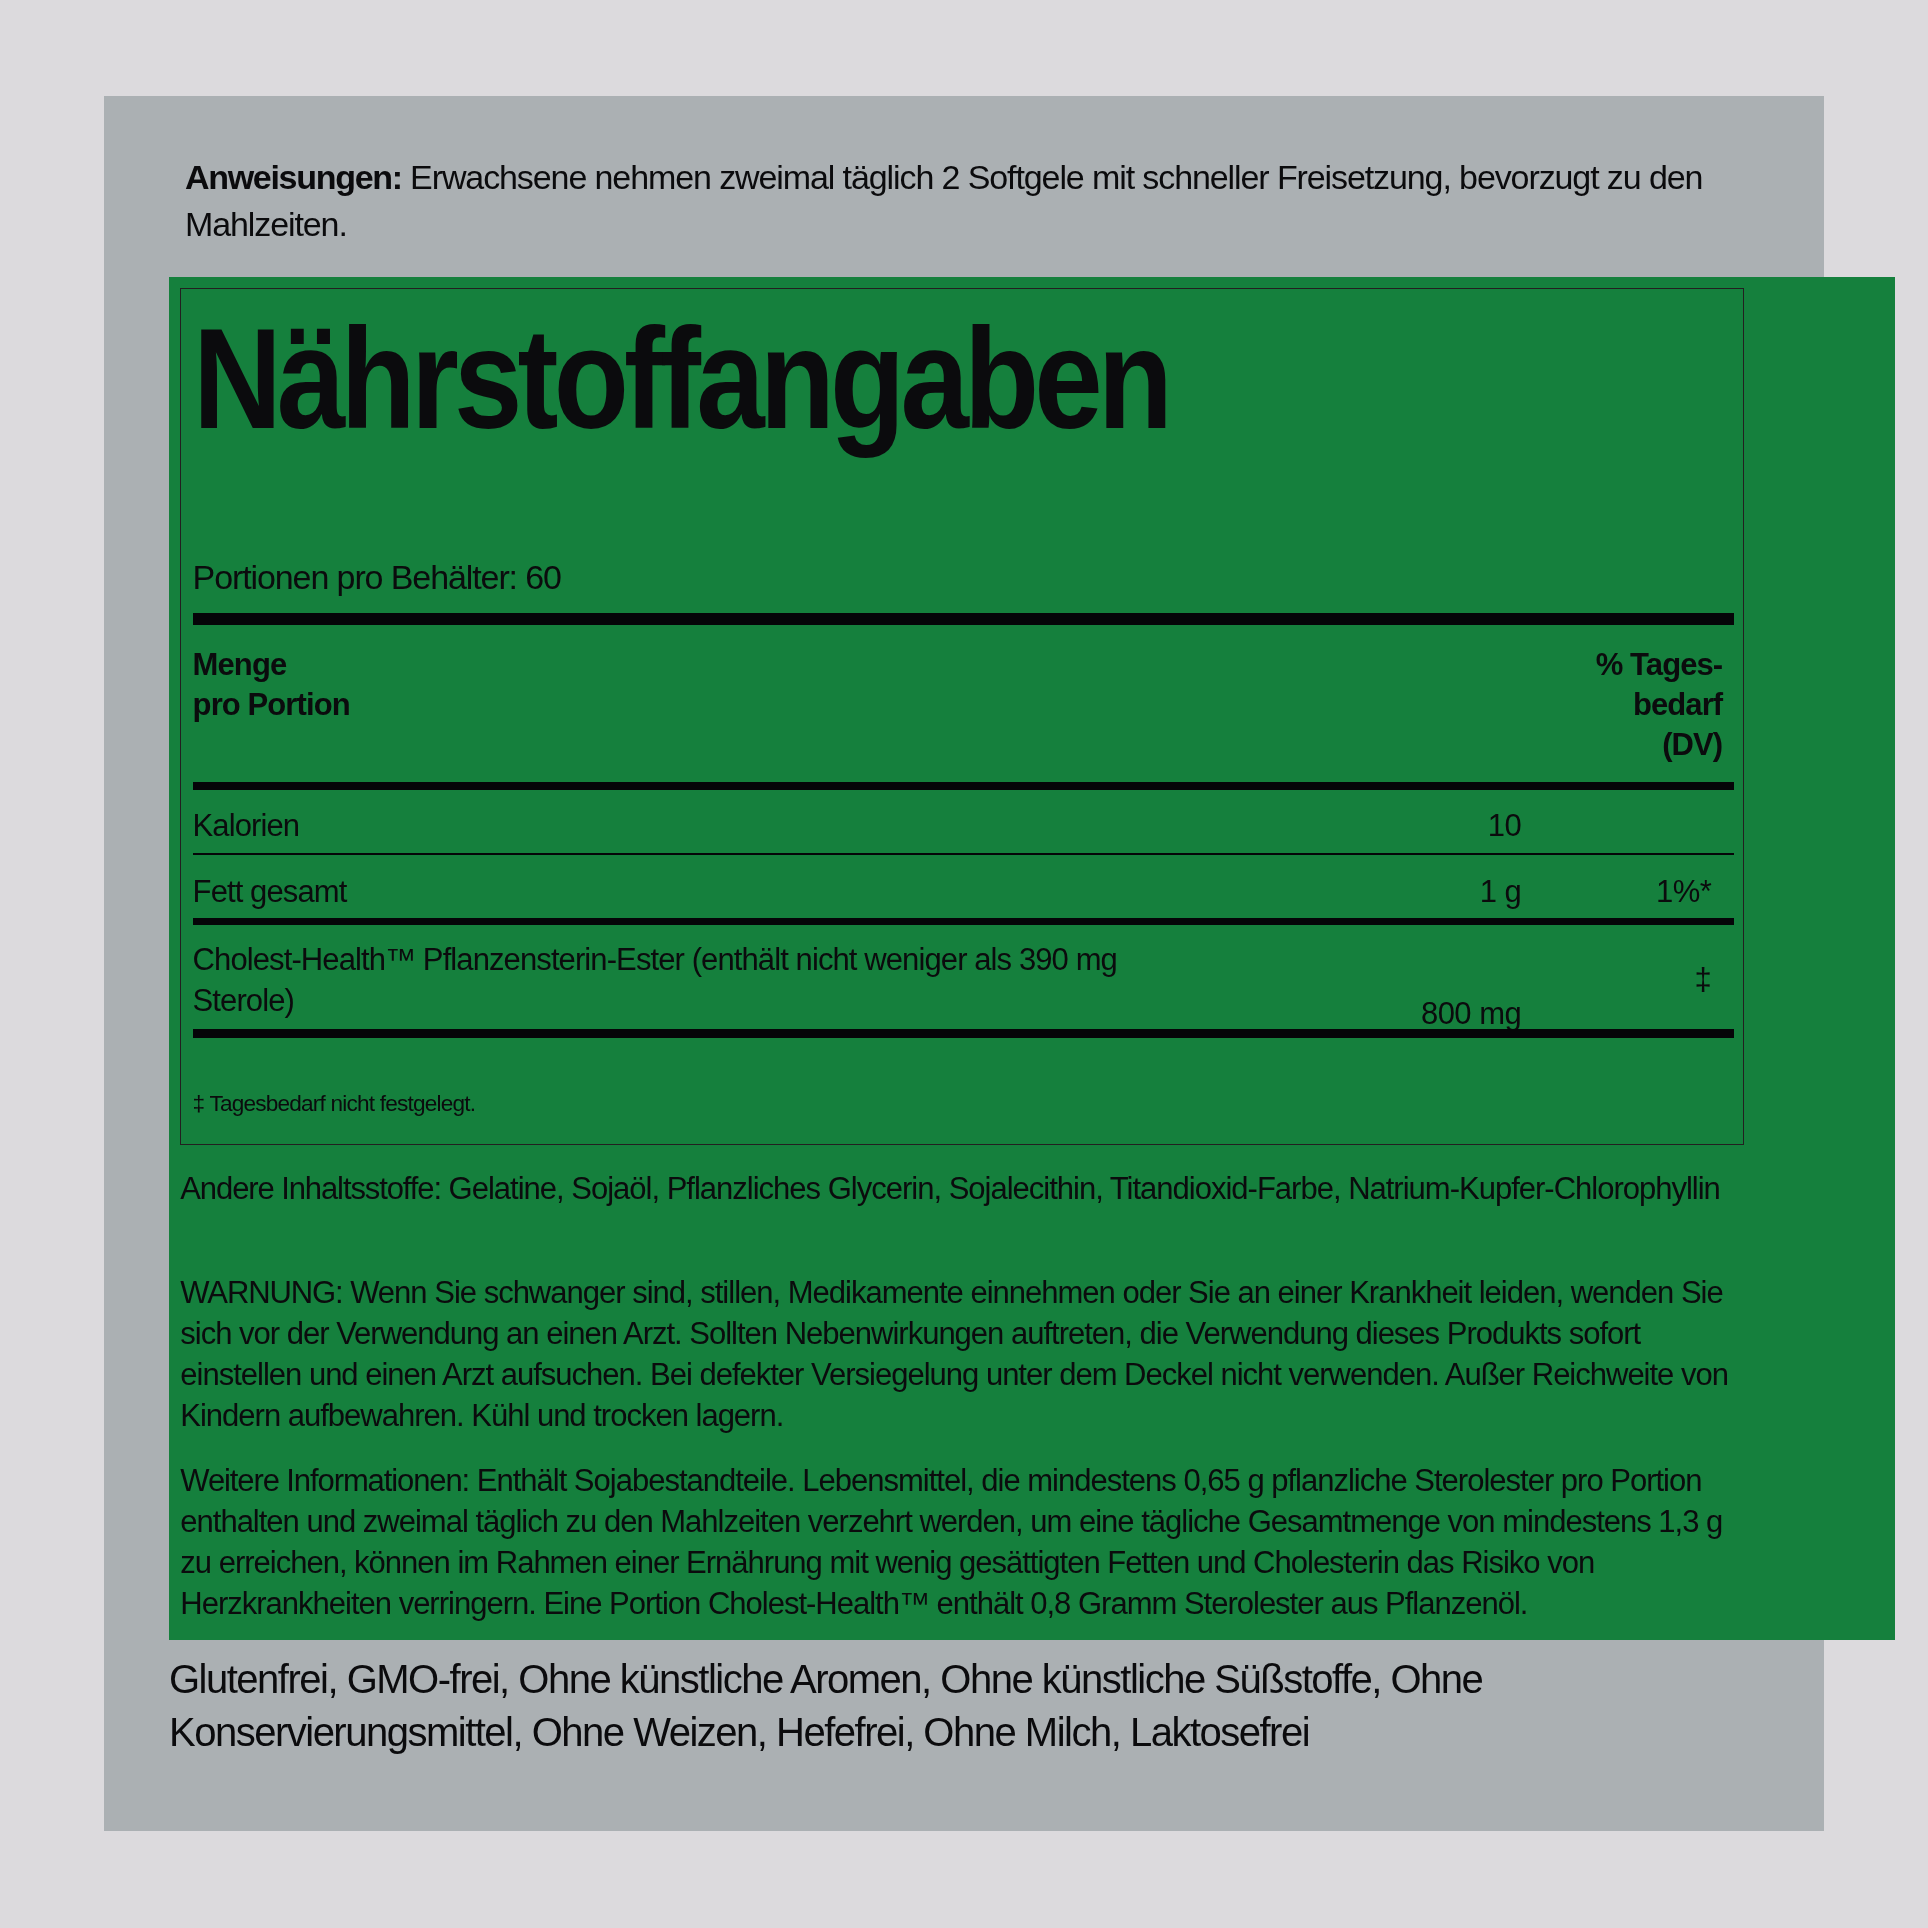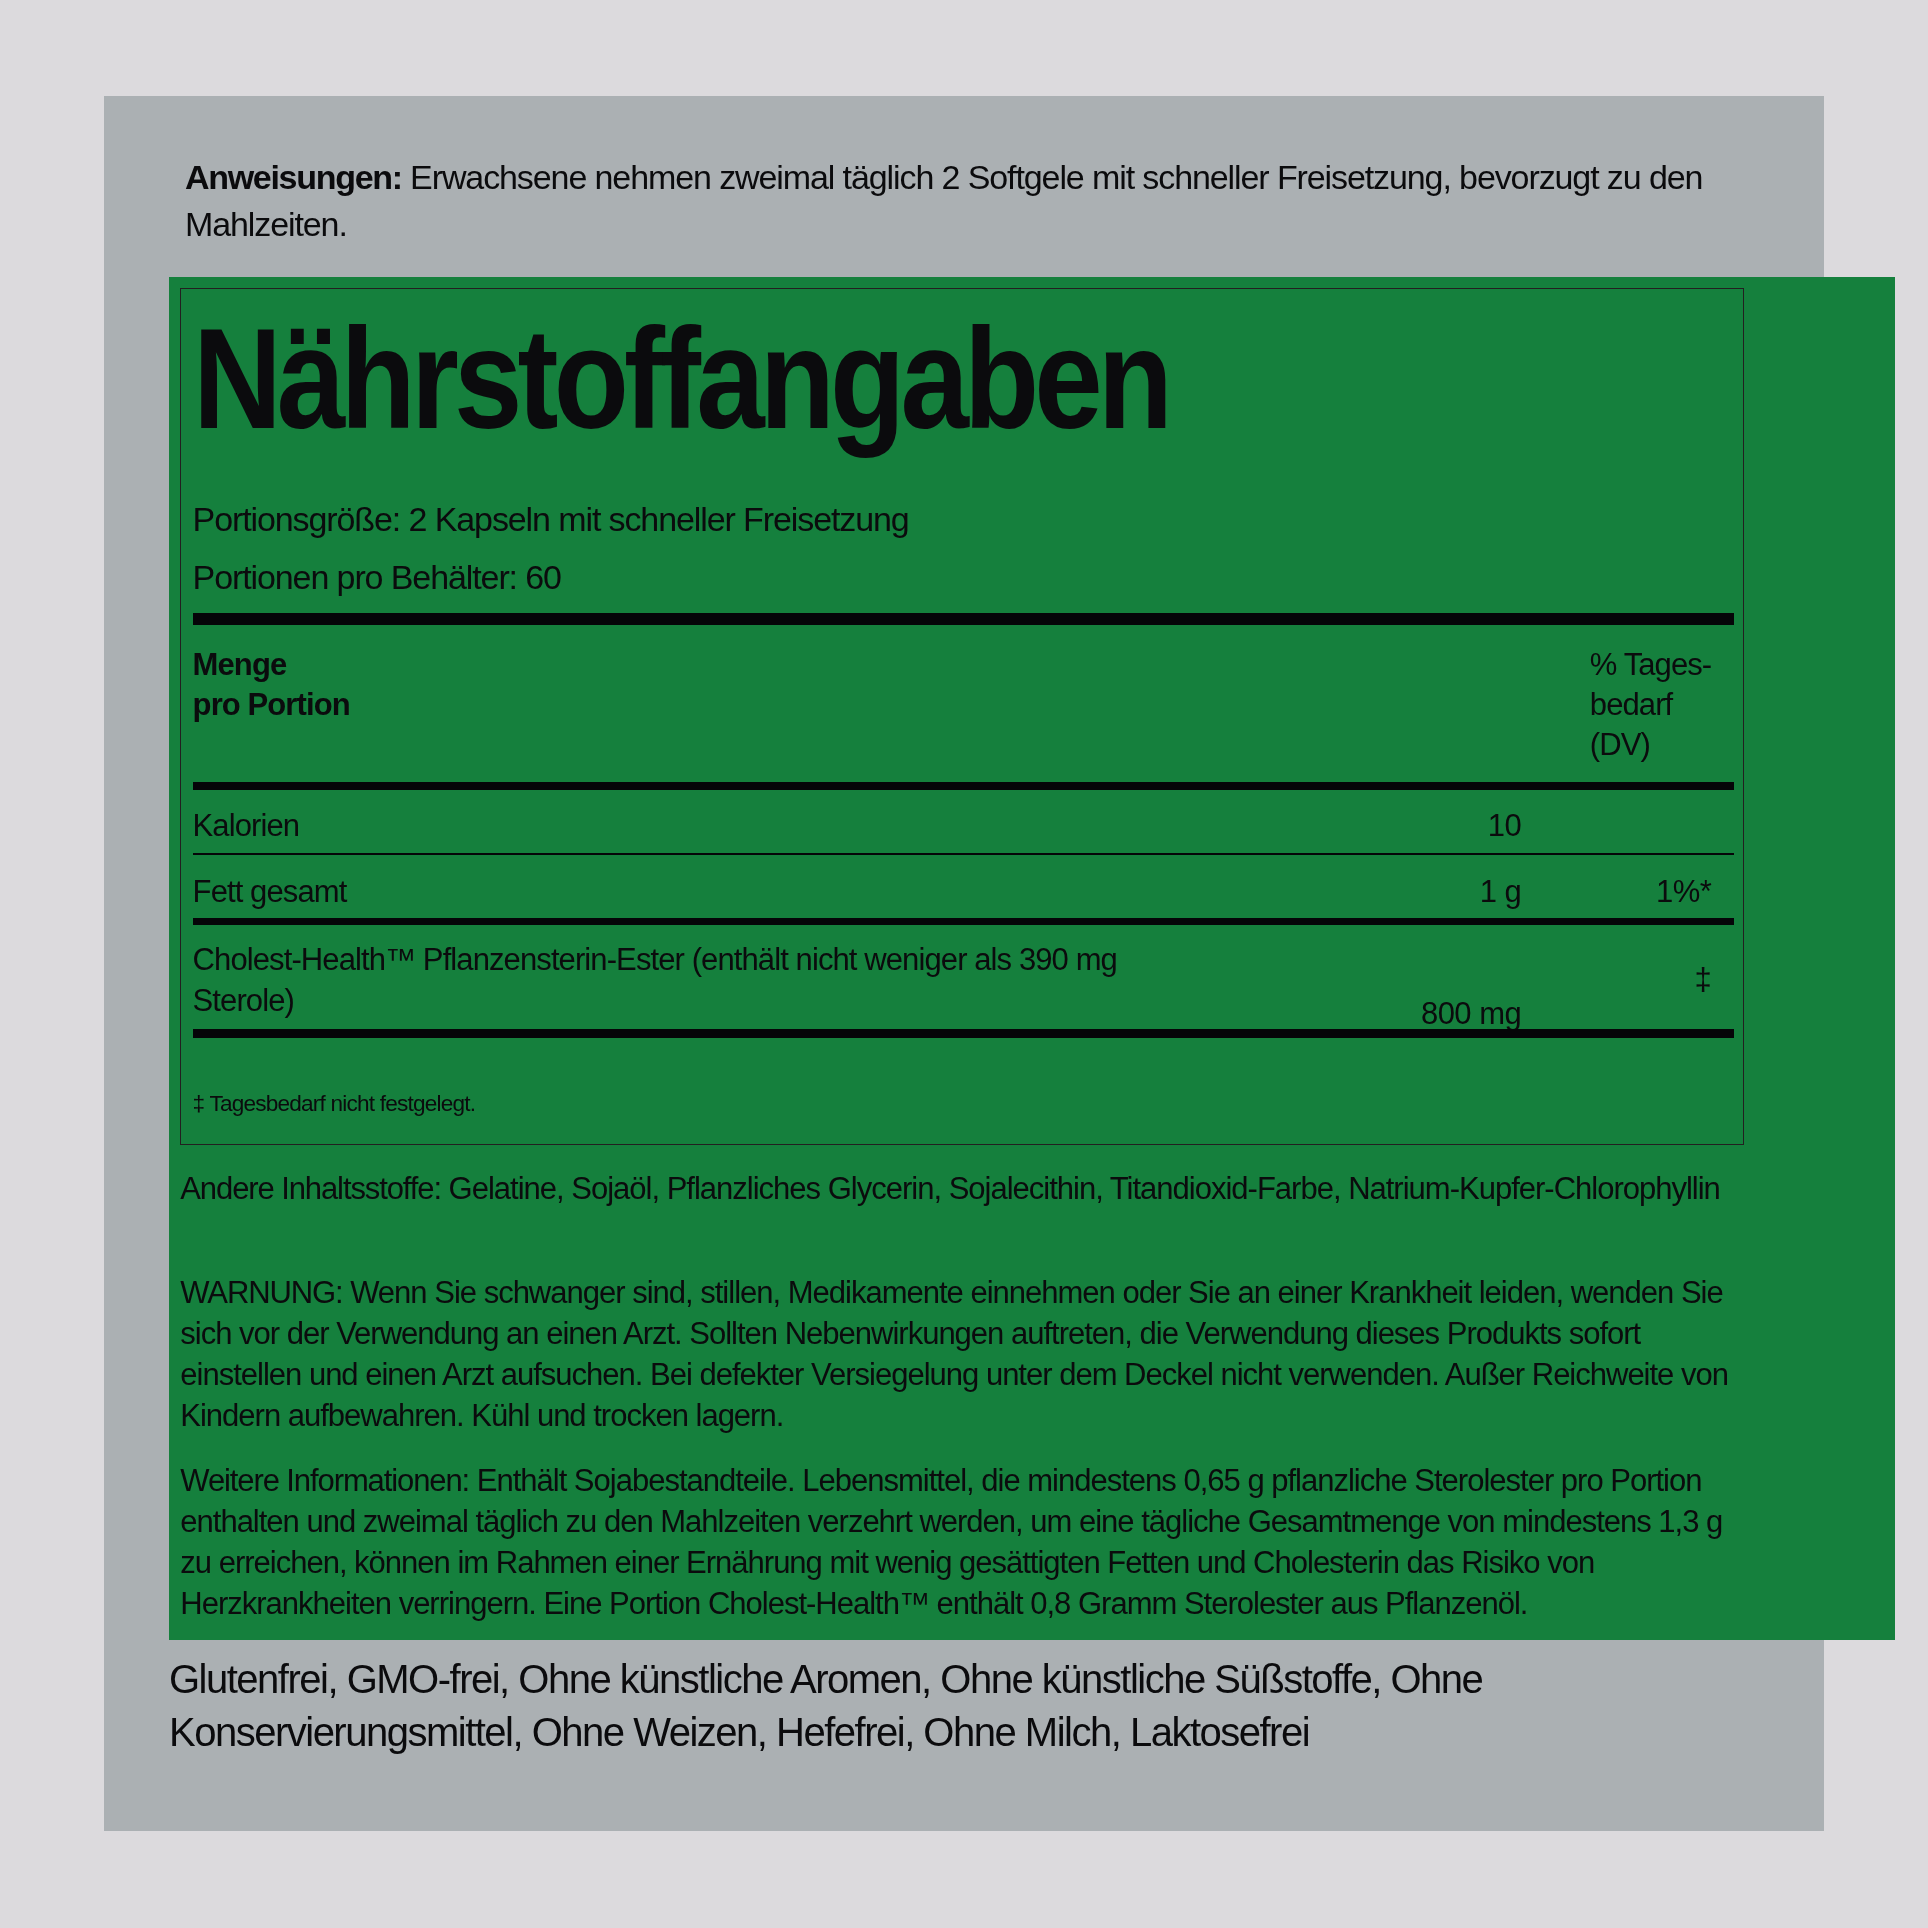--- a/index.html
+++ b/index.html
@@ -18,21 +18,21 @@
     position:absolute; left:11.3px; top:11.3px; width:1564px; height:857px;
     border:1.9px solid #231f20; box-sizing:border-box;
   }
   .title {
     position:absolute; left:11.3px; top:9.4px; font-size:143px; font-weight:700; line-height:160px;
     letter-spacing:-5.6px; transform:scaleX(0.86); transform-origin:left top; white-space:nowrap;
   }
   .serving { position:absolute; left:11.3px; font-size:34px; letter-spacing:-1.1px; white-space:nowrap; }
   .rule { position:absolute; left:11.3px; width:1541px; background:#050508; }
   .hdr-left { position:absolute; left:11.3px; top:356px; font-size:31px; font-weight:700; line-height:40px; letter-spacing:-0.9px; }
-  .hdr-right { position:absolute; right:32px; top:356px; font-size:31px; font-weight:400; line-height:40px; letter-spacing:-0.9px; }
+  .hdr-right { position:absolute; right:21px; top:356px; font-size:31px; font-weight:700; line-height:40px; letter-spacing:-0.9px; text-align:right; }
   .row-label { position:absolute; left:11.3px; font-size:31px; line-height:41px; letter-spacing:-0.9px; }
   .row-amt { position:absolute; right:222px; font-size:31px; line-height:41px; letter-spacing:-0.5px; text-align:right; white-space:nowrap; }
   .row-dv { position:absolute; right:32px; font-size:31px; line-height:41px; letter-spacing:-0.5px; text-align:right; }
   .footnote { position:absolute; left:11.3px; font-size:22.6px; letter-spacing:-0.8px; white-space:nowrap; }
   .para {
     position:absolute; left:11.3px; width:1573px; font-size:31px; line-height:41px; letter-spacing:-1px;
   }
   .para b { font-weight:400; letter-spacing:-1.1px; }
   .claims {
     position:absolute; left:169px; top:1653px; width:1601px; font-size:40px; line-height:53px;
@@ -45,21 +45,20 @@
 <div class="panel"></div>
 
 <div class="directions">
   <b>Anweisungen:</b><span> Erwachsene nehmen zweimal täglich 2 Softgele mit schneller Freisetzung, bevorzugt zu den Mahlzeiten.</span>
 </div>
 
 <div class="card">
   <div class="facts">
     <div class="title">Nährstoffangaben</div>
 
-    <div class="serving" style="top:211px;">Portionsgröße: 2 Kapseln mit schneller Freisetzung</div>
     <div class="serving" style="top:269px;">Portionen pro Behälter: 60</div>
 
     <div class="rule" style="top:324px; height:12.2px;"></div>
 
     <div class="hdr-left">
       <div>Menge</div>
       <div>pro Portion</div>
     </div>
     <div class="hdr-right">
       <div>% Tages-</div>

